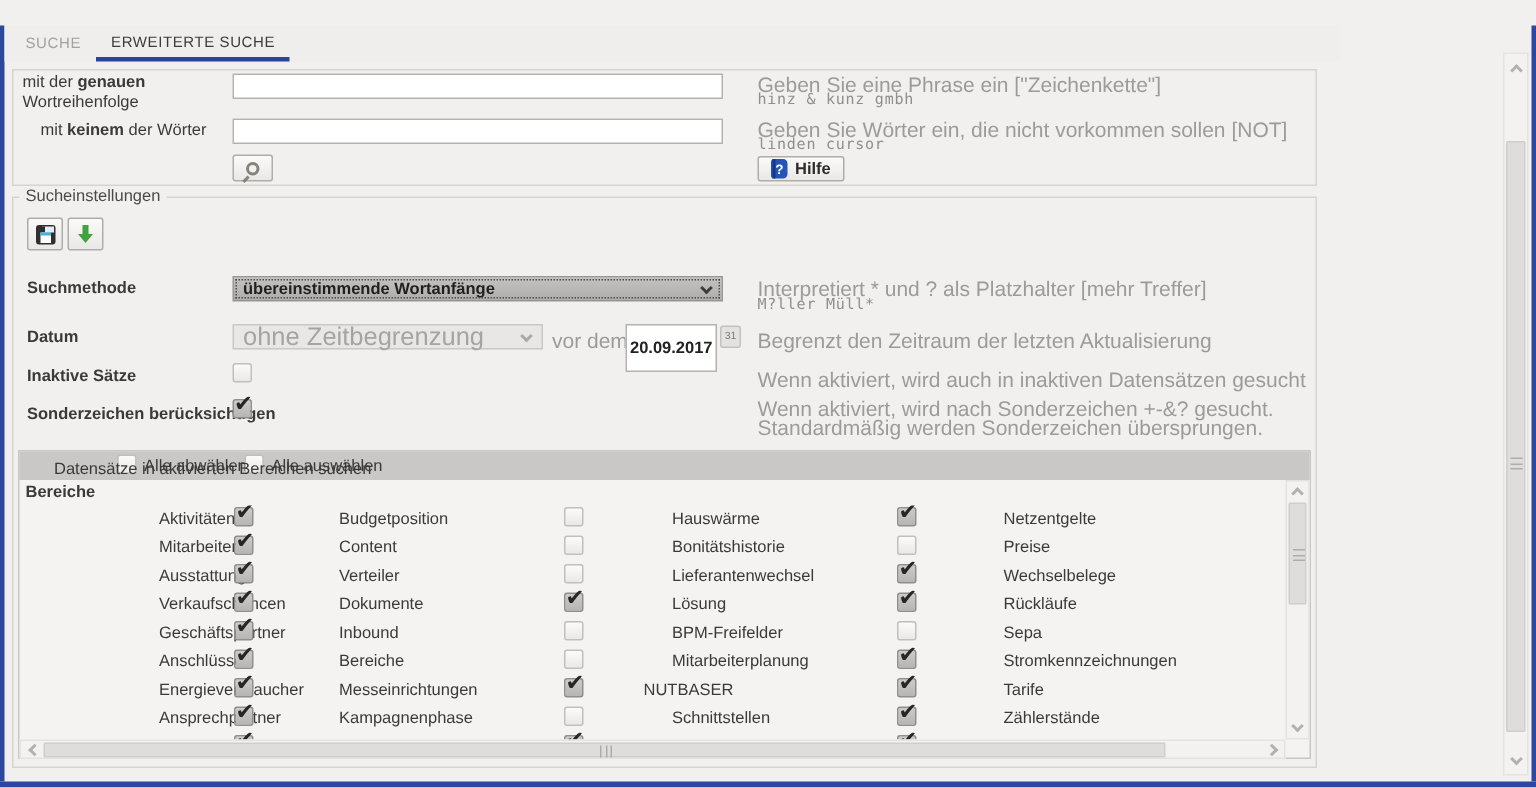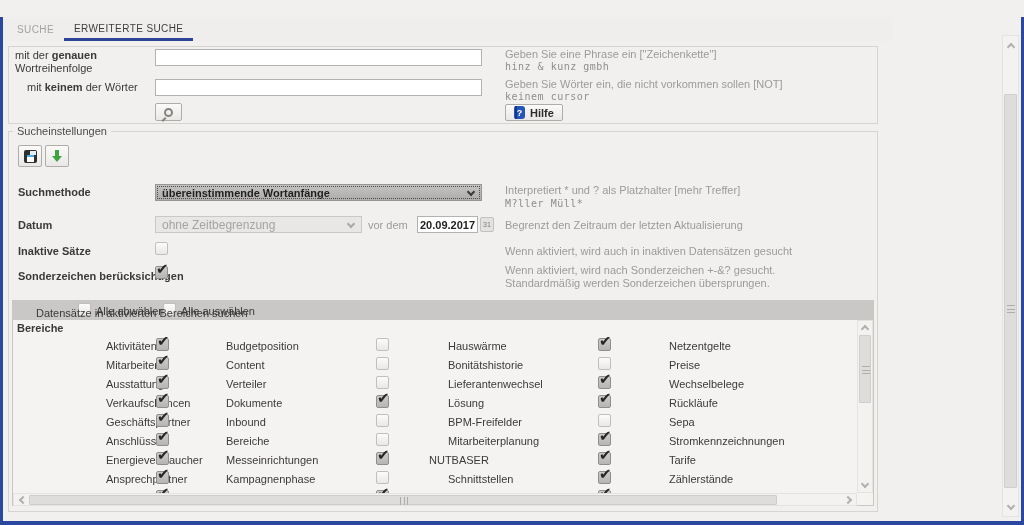--- a/index.html
+++ b/index.html
@@ -34,21 +34,21 @@
 
   
   .gbox { position:absolute; border:1px solid #d6d4d1; }
   .gbox1 { left:8px; top:46px; width:870px; height:78px; }
   .gbox2 { left:8px; top:131px; width:870px; height:381px; }
   .gbox-title { position:absolute; top:-7px; left:4px; background:#f1f0ee; padding:0 4px; font-size:11px; color:#4a4a48; }
 
   .lbl { position:absolute; font-size:11px; color:#3a3a38; line-height:13px; }
   .lbl b { font-weight:bold; }
   .blbl { position:absolute; font-size:11px; color:#3a3a38; font-weight:bold; }
-  .hint { position:absolute; font-size:11px; color:#9c9b99; white-space:nowrap; }
+  .hint { position:absolute; font-size:14px; color:#9c9b99; white-space:nowrap; }
   .mono { font-family:"DejaVu Sans Mono", monospace; font-size:10px; color:#8f8e8c; letter-spacing:.5px; }
 
   .tinput { position:absolute; height:17px; background:#ffffff; border:1px solid #b3b2af; font-size:11px; padding:0 4px; font-family:"Liberation Sans",sans-serif; }
 
   .btn { position:absolute; display:flex; align-items:center; justify-content:center; background:linear-gradient(#fbfaf8,#e9e8e6); border:1px solid #aeadaa; border-radius:2px; cursor:default; }
 
   
   .mag { position:relative; width:9px; height:9px; border:2px solid #85847f; border-radius:50%; }
   .mag::after { content:""; position:absolute; width:2px; height:5px; background:#85847f; transform:rotate(45deg); left:-3px; top:7px; }
 
@@ -65,21 +65,21 @@
   
   .garr { position:relative; width:12px; height:13px; }
   .garr::before { content:""; position:absolute; left:4px; top:0; width:4px; height:6px; background:#3fa33f; }
   .garr::after { content:""; position:absolute; left:1px; top:6px; border-left:5px solid transparent; border-right:5px solid transparent; border-top:6px solid #3fa33f; }
 
   
   .dd { position:absolute; height:17px; display:flex; align-items:center; }
   .dd-active { background:linear-gradient(#c3c2c0,#aeadab); border:1px solid #979694; outline:1px dotted #4a4a48; outline-offset:-3px; }
   .dd-active .dd-text { font-size:11px; font-weight:bold; color:#1f1f1d; padding:0 6px; }
   .dd-disabled { background:#e8e7e5; border:1px solid #c9c8c5; }
-  .dd-disabled .dd-text { font-size:12px; color:#a5a4a2; padding:0 6px; }
+  .dd-disabled .dd-text { font-size:17px; color:#a5a4a2; padding:0 6px; }
   .dd-chev { position:absolute; right:7px; top:4px; width:6px; height:6px; border-right:2px solid #3c3c3a; border-bottom:2px solid #3c3c3a; transform:rotate(45deg); }
   .dd-chev.gray { border-color:#aaa9a7; }
 
   .datefield { position:absolute; background:#fff; border:1px solid #b3b2af; font-size:11px; font-weight:bold; color:#222; display:flex; align-items:center; justify-content:center; }
   .calbtn { position:absolute; width:14px; height:15px; background:#e3e2e0; border:1px solid #c2c1be; border-radius:2px; font-size:7px; color:#7b7a78; display:flex; align-items:center; justify-content:center; }
 
   
   .cb { position:absolute; width:13px; height:13px; border:1px solid #c0bfbc; border-radius:2px; background:linear-gradient(#fbfbf9,#e9e8e6); }
   .cb.checked { background:linear-gradient(#cccbc9,#b6b5b3); border-color:#8f8e8c; }
   .cb .tick { display:none; }
@@ -139,21 +139,21 @@
   </div>
   <input class="tinput" style="left: 155px; top: 79px; width: 327px;" value="">
 
   <div class="btn" style="left:155px; top:103px; width:27px; height:18px;">
     <span class="mag"></span>
   </div>
 
   <div class="hint" style="left:505px; top:48px;">Geben Sie eine Phrase ein ["Zeichenkette"]</div>
   <div class="hint mono" style="left:505px; top:61px;">hinz &amp; kunz gmbh</div>
   <div class="hint" style="left:505px; top:78px;">Geben Sie Wörter ein, die nicht vorkommen sollen [NOT]</div>
-  <div class="hint mono" style="left:505px; top:91px;">keinem cursor</div>
+  <div class="hint mono" style="left:505px; top:91px;">linden cursor</div>
 
   <div class="btn hilfe-btn" style="left:505px; top:104px; height:17px;">
     <span class="book">?</span>
     <span>Hilfe</span>
   </div>
 
   <div class="gbox gbox2">
     <span class="gbox-title">Sucheinstellungen</span>
   </div>
 
@@ -171,21 +171,21 @@
   </div>
   <div class="hint" style="left:505px; top:184px;">Interpretiert * und ? als Platzhalter [mehr Treffer]</div>
   <div class="hint mono" style="left:505px; top:198px;">M?ller Müll*</div>
 
   <div class="blbl" style="left:18px; top:219px;">Datum</div>
   <div class="dd dd-disabled" style="left:155px; top:216px; width:207px;">
     <span class="dd-text">ohne Zeitbegrenzung</span>
     <span class="dd-chev gray"></span>
   </div>
   <div class="hint" style="left:368px; top:219px;">vor dem</div>
-  <div class="datefield" style="left:417px; top:216px; width:61px; height:17px;">20.09.2017</div>
+  <div class="datefield" style="left:417px; top:216px; width:61px; height:32px;">20.09.2017</div>
   <div class="calbtn" style="left:480px; top:217px;">31</div>
   <div class="hint" style="left:505px; top:219px;">Begrenzt den Zeitraum der letzten Aktualisierung</div>
 
   <div class="blbl" style="left:18px; top:245px;">Inaktive Sätze</div>
   <span class="cb" style="left:155px; top:242px;"></span>
   <div class="hint" style="left:505px; top:245px;">Wenn aktiviert, wird auch in inaktiven Datensätzen gesucht</div>
 
   <div class="blbl" style="left:18px; top:270px;">Sonderzeichen berücksichtigen</div>
   <span class="cb checked" style="left:155px; top:266px;">
       <span class="tick">✔</span>

